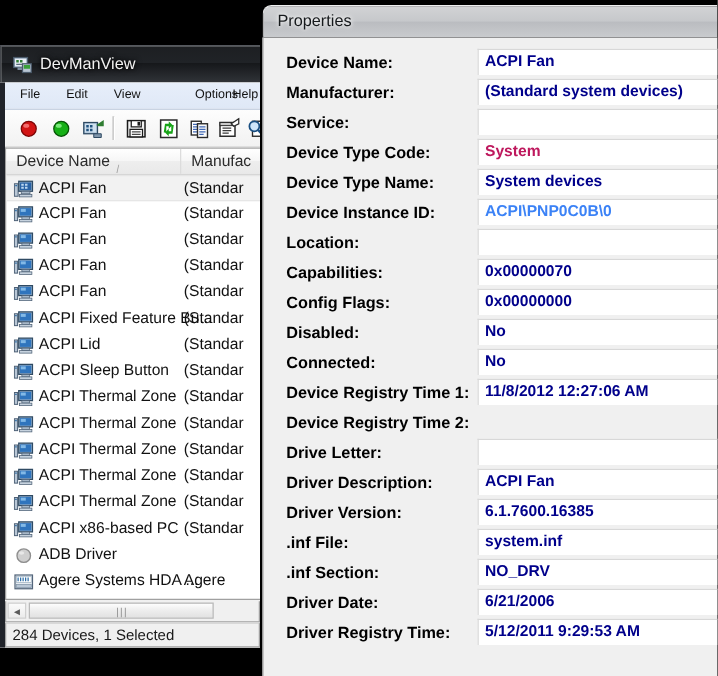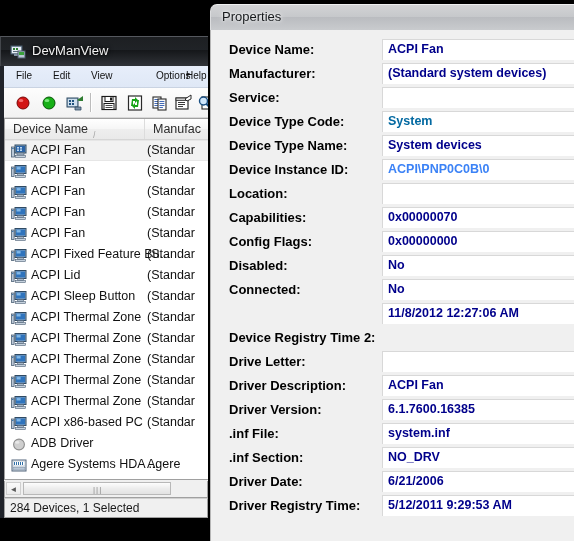--- a/index.html
+++ b/index.html
@@ -698,21 +698,21 @@
       </div>
       <div class="pd-row" style="top: 57px; text-decoration: underline;">
         <div class="pd-label">Service:</div>
         <div class="pd-value-box">
           <span class="pd-value-text" style="color: rgb(0, 0, 139);"></span>
         </div>
       </div>
       <div class="pd-row" style="top: 81px;">
         <div class="pd-label">Device Type Code:</div>
         <div class="pd-value-box">
-          <span class="pd-value-text" style="color: #0369a1;">System</span>
+          <span class="pd-value-text" style="color: #be185d;">System</span>
         </div>
       </div>
       <div class="pd-row" style="top: 105px;">
         <div class="pd-label">Device Type Name:</div>
         <div class="pd-value-box">
           <span class="pd-value-text" style="color: rgb(0, 0, 139);">System devices</span>
         </div>
       </div>
       <div class="pd-row" style="top: 129px;">
         <div class="pd-label">Device Instance ID:</div>
@@ -744,20 +744,21 @@
           <span class="pd-value-text" style="color: rgb(0, 0, 139);">No</span>
         </div>
       </div>
       <div class="pd-row" style="top: 249px;">
         <div class="pd-label">Connected:</div>
         <div class="pd-value-box">
           <span class="pd-value-text" style="color: rgb(0, 0, 139);">No</span>
         </div>
       </div>
       <div class="pd-row" style="top: 273px;">
+        <div class="pd-label">Device Registry Time 1:</div>
         <div class="pd-value-box">
           <span class="pd-value-text" style="color: rgb(0, 0, 139);">11/8/2012 12:27:06 AM</span>
         </div>
       </div>
       <div class="pd-row" style="top: 297px;">
         <div class="pd-label">Device Registry Time 2:</div>
       </div>
       <div class="pd-row" style="top: 321px;">
         <div class="pd-label">Drive Letter:</div>
         <div class="pd-value-box">

